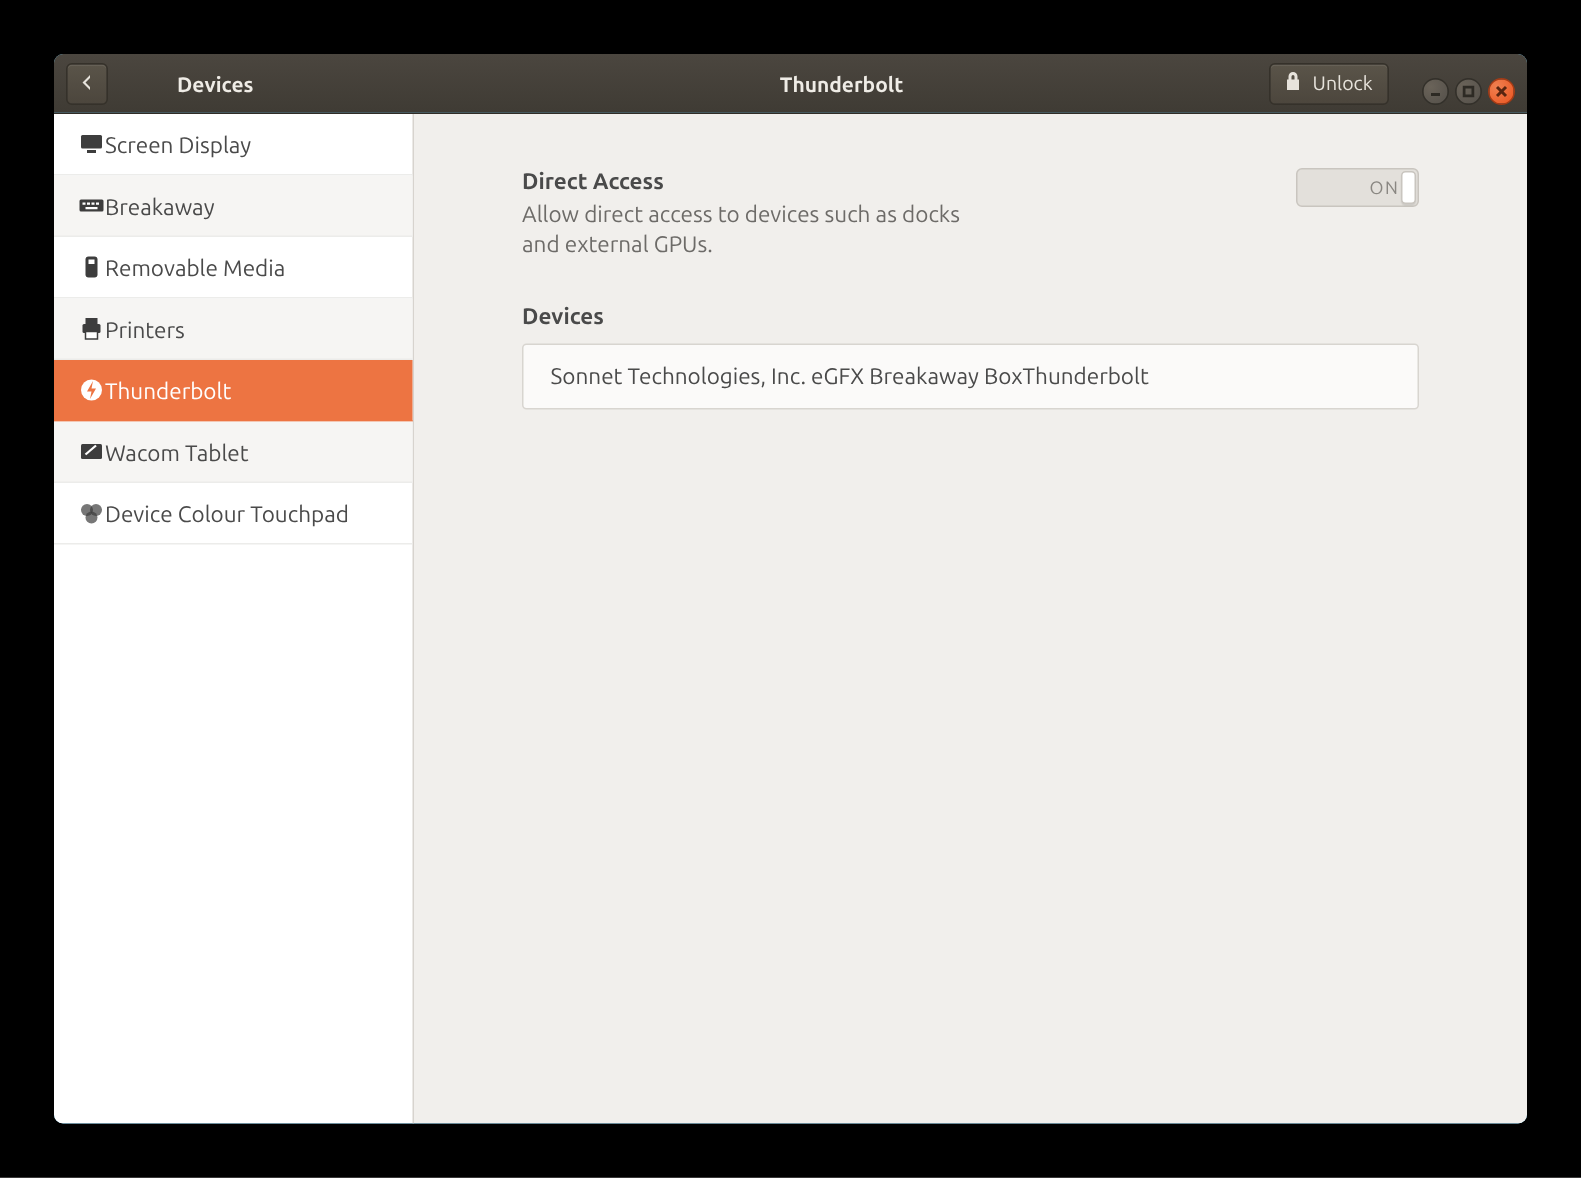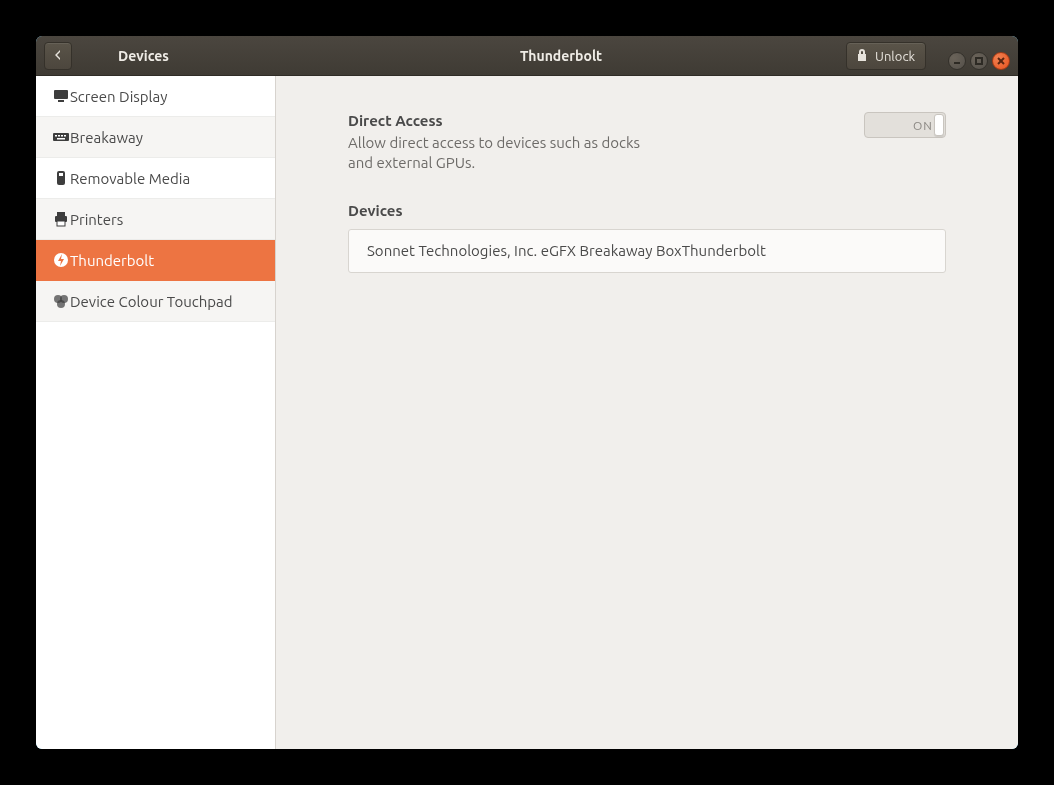--- a/index.html
+++ b/index.html
@@ -190,20 +190,29 @@
       <div class="side-item active">
         <span class="ico">
           <svg viewBox="0 0 18 18" width="18" height="18">
               <circle cx="9" cy="9" r="7"></circle>
               <path d="M10 3 L6 10 H9 L8 15 L12 8 H9 Z" fill="#ed7442"></path>
             </svg>
         </span>
         <span>Thunderbolt</span>
       </div>
 
+      <div class="side-item">
+        <span class="ico">
+          <svg viewBox="0 0 18 18" width="18" height="18">
+              <rect x="2" y="4" width="14" height="10" rx="1"></rect>
+              <path d="M5 11 L12 5" stroke="#fff" stroke-width="1.5"></path>
+            </svg>
+        </span>
+        <span>Wacom Tablet</span>
+      </div>
 
       <div class="side-item">
         <span class="ico">
           <svg viewBox="0 0 18 18" width="18" height="18">
               <circle cx="6" cy="7" r="4" fill="#3d3d3d" opacity=".7"></circle>
               <circle cx="12" cy="7" r="4" fill="#3d3d3d" opacity=".7"></circle>
               <circle cx="9" cy="12" r="4" fill="#3d3d3d" opacity=".7"></circle>
             </svg>
         </span>
         <span>Device Colour Touchpad</span>

